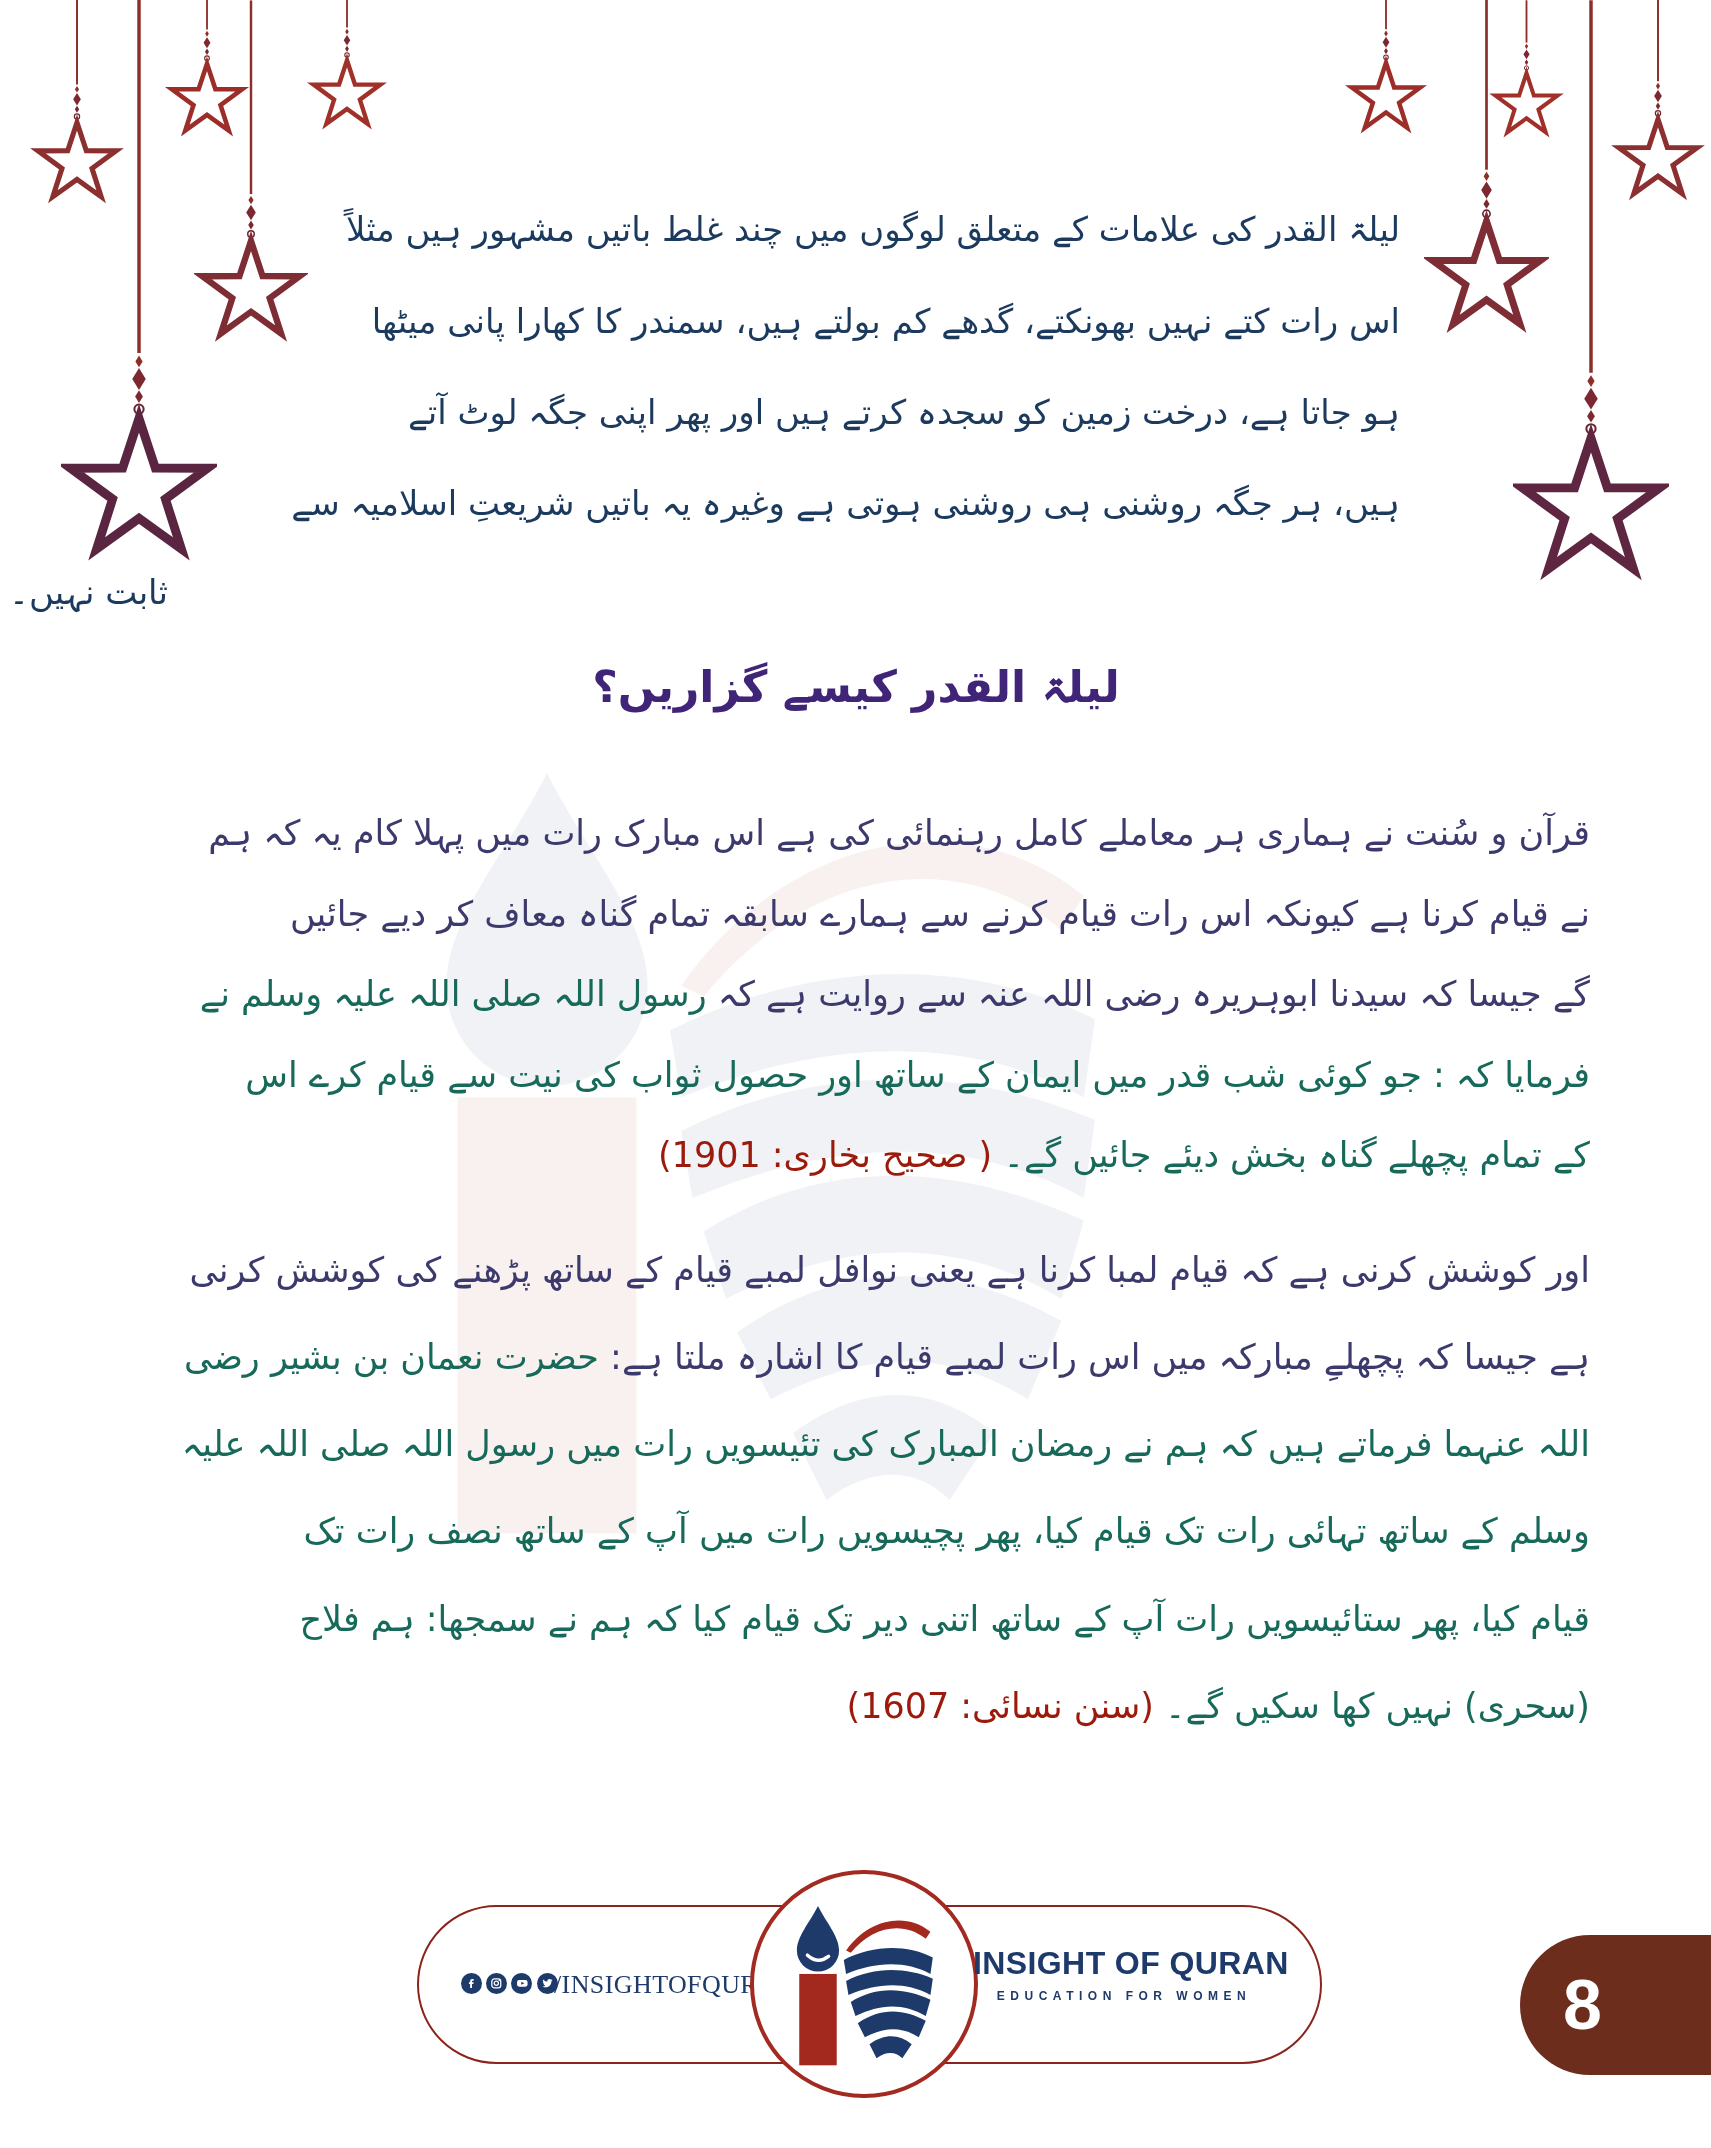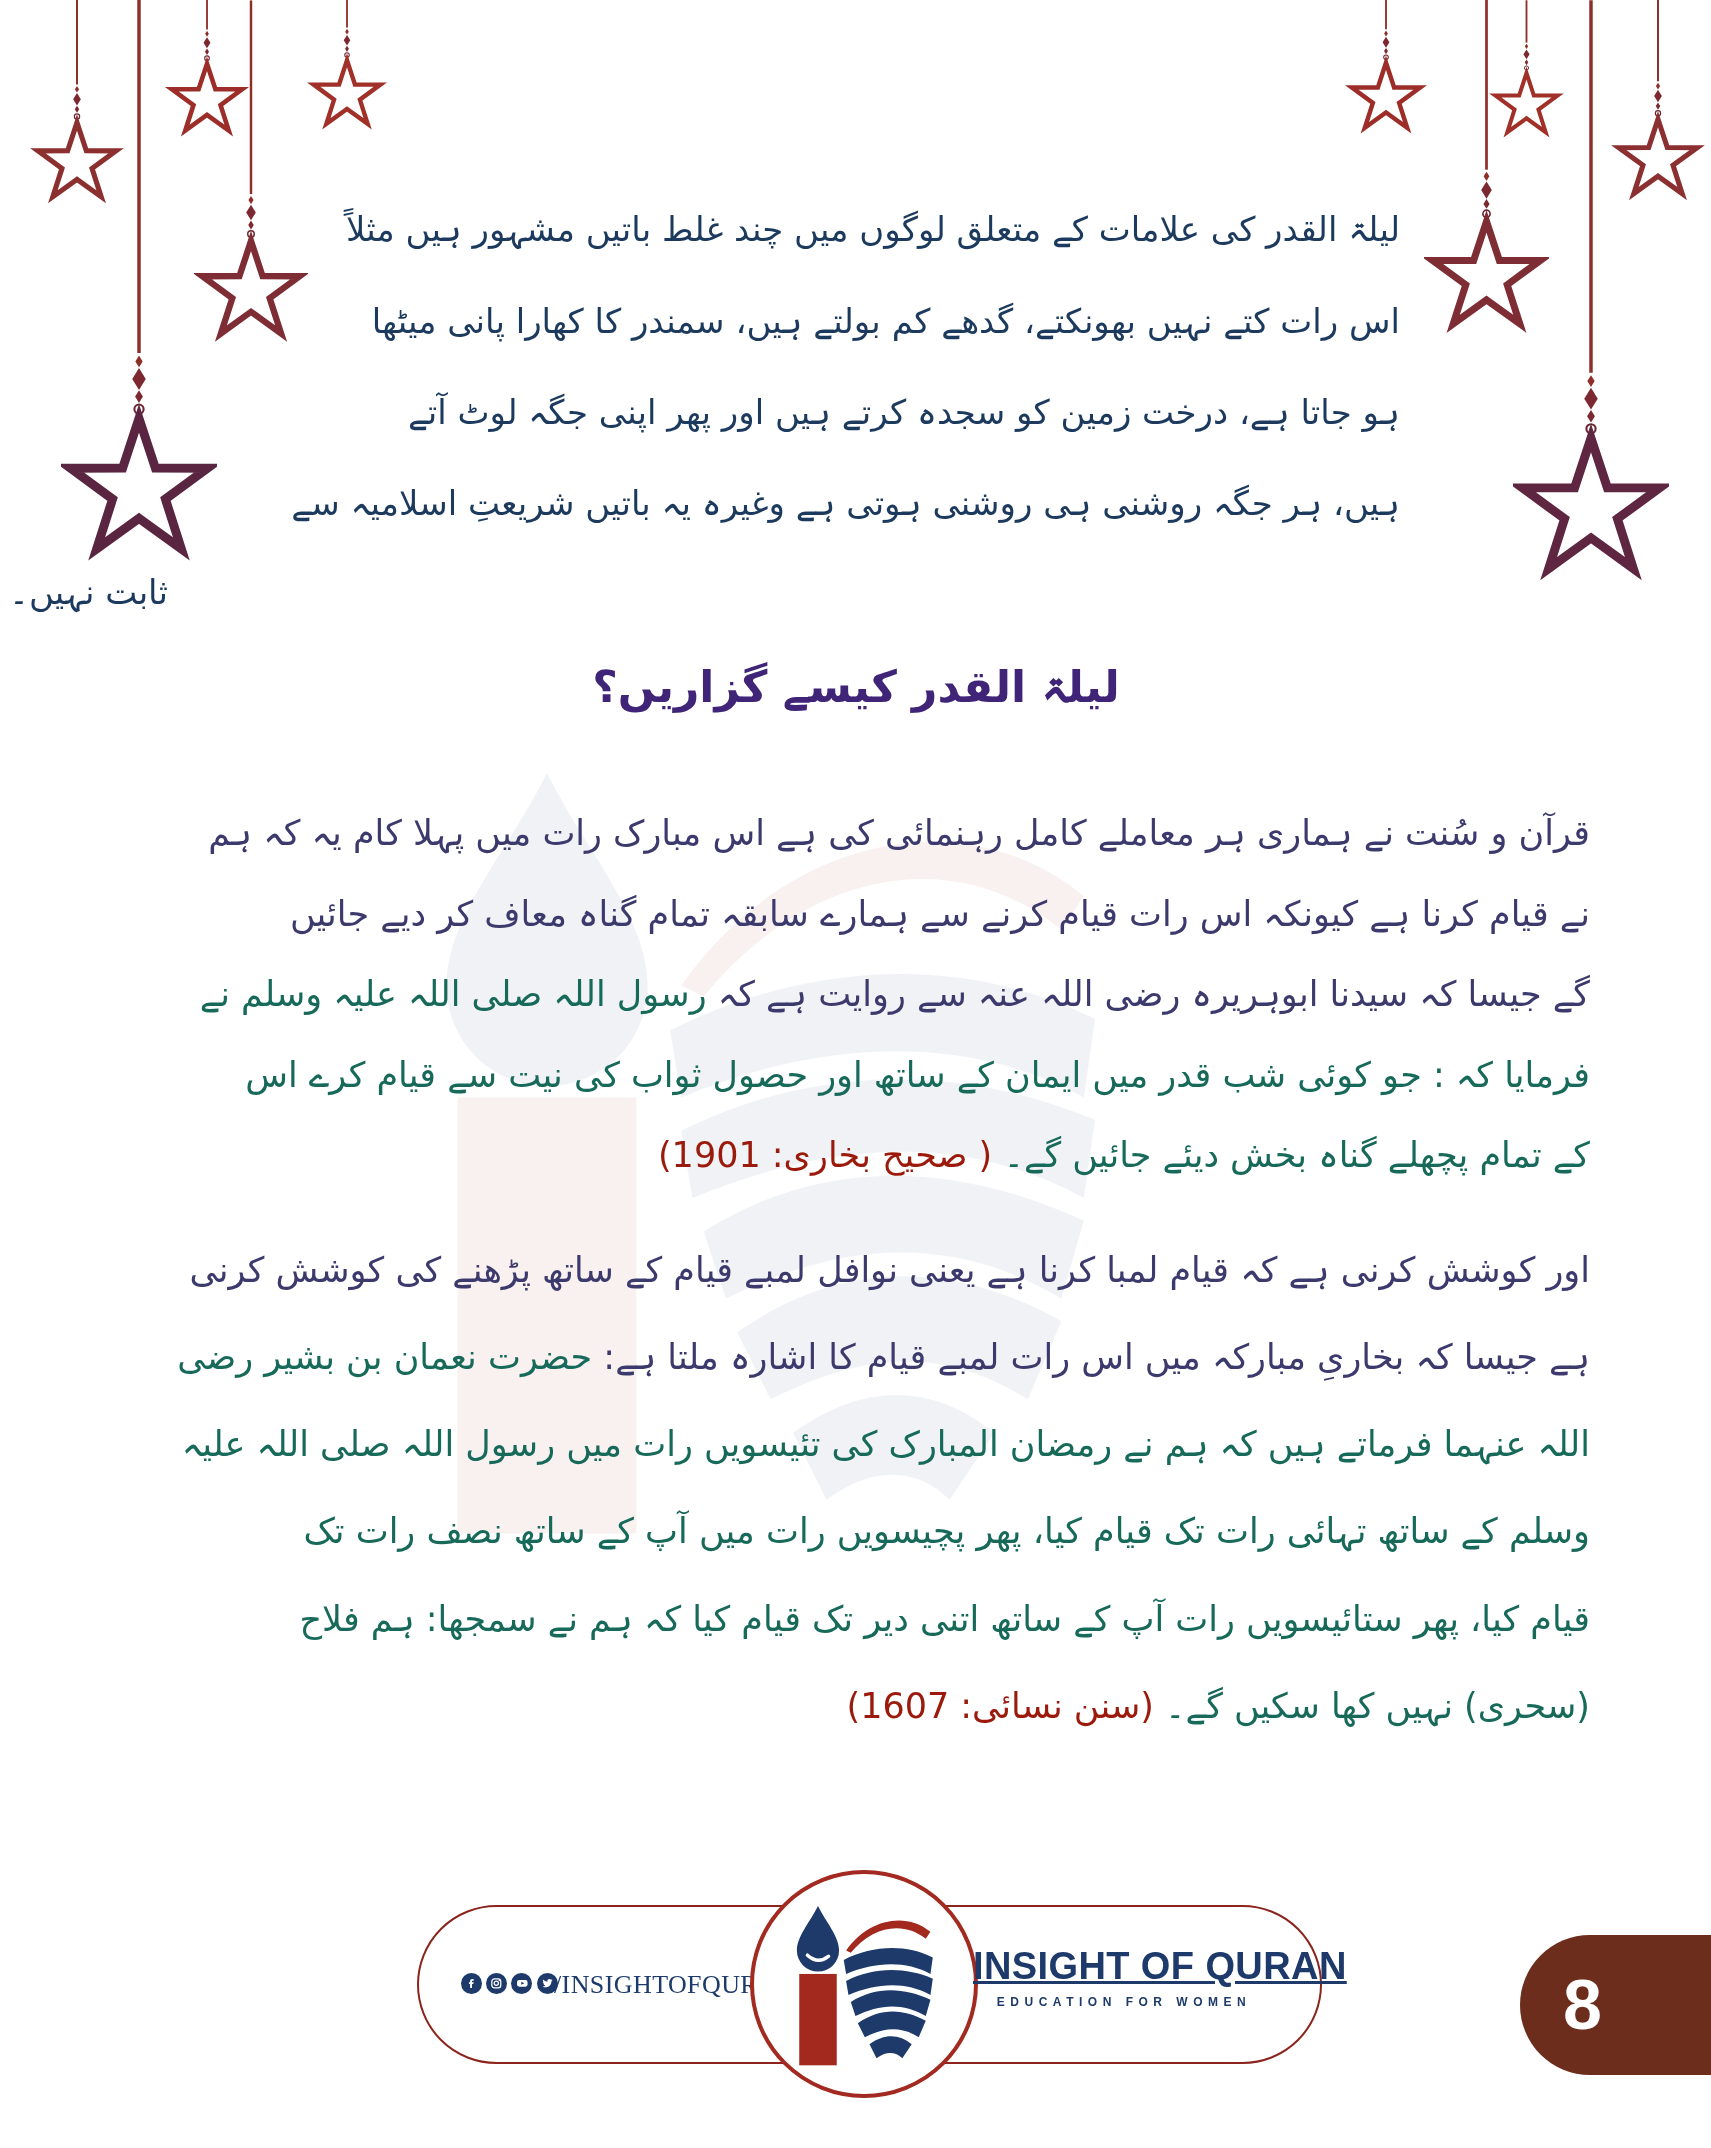--- a/index.html
+++ b/index.html
@@ -45,21 +45,21 @@
     display:flex;align-items:center;justify-content:center;flex:0 0 auto;
   }
   .handle{
     position:absolute;left:554px;top:1970px;
     font-family:"Liberation Serif","DejaVu Serif",serif;
     font-size:26px;color:var(--brand);letter-spacing:0.4px;
   }
   .brand-box{position:absolute;left:973px;top:1945px;width:302px;text-align:center;}
   .brand-name{
     font-family:"Liberation Sans","DejaVu Sans",sans-serif;font-weight:bold;
-    font-size:38px;color:var(--brand);letter-spacing:0.4px;white-space:nowrap;text-decoration:underline;
+    font-size:32px;color:var(--brand);letter-spacing:0.4px;white-space:nowrap;
   }
   .brand-tag{
     font-family:"Liberation Sans","DejaVu Sans",sans-serif;font-weight:bold;
     font-size:12px;color:var(--brand);letter-spacing:5.5px;margin-top:6.7px;white-space:nowrap;
   }
   .page-badge{
     position:absolute;left:1520px;top:1935px;width:201px;height:140px;
     background:var(--badge);border-radius:70px 0 0 70px;
     display:flex;align-items:center;justify-content:center;
   }
@@ -180,21 +180,21 @@
 <div class="uline body-line" style="top:973px" dir="rtl">
   <span>گے جیسا کہ سیدنا ابوہریرہ رضی اللہ عنہ سے روایت ہے کہ </span><span class="g">رسول اللہ صلی اللہ علیہ وسلم نے</span>
 </div>
 <div class="uline body-line green-line" style="top:1054px" dir="rtl">فرمایا کہ : جو کوئی شب قدر میں ایمان کے ساتھ اور حصول ثواب کی نیت سے قیام کرے اس</div>
 <div class="uline body-line" style="top:1134px" dir="rtl">
   <span class="g">کے تمام پچھلے گناہ بخش دیئے جائیں گے۔  </span><span class="cite">( صحیح بخاری: 1901)</span>
 </div>
 
 <div class="uline body-line" style="top:1249px" dir="rtl">اور کوشش کرنی ہے کہ قیام لمبا کرنا ہے یعنی نوافل لمبے قیام کے ساتھ پڑھنے کی کوشش کرنی</div>
 <div class="uline body-line" style="top:1336px" dir="rtl">
-  <span>ہے جیسا کہ بخاریِ مبارکہ میں اس رات لمبے قیام کا اشارہ ملتا ہے: </span><span class="g">حضرت نعمان بن بشیر رضی</span>
+  <span>ہے جیسا کہ پچھلےِ مبارکہ میں اس رات لمبے قیام کا اشارہ ملتا ہے: </span><span class="g">حضرت نعمان بن بشیر رضی</span>
 </div>
 <div class="uline body-line green-line" style="top:1423px" dir="rtl">اللہ عنہما فرماتے ہیں کہ ہم نے رمضان المبارک کی تئیسویں رات میں رسول اللہ صلی اللہ علیہ</div>
 <div class="uline body-line green-line" style="top:1510px" dir="rtl">وسلم کے ساتھ تہائی رات تک قیام کیا، پھر پچیسویں رات میں آپ کے ساتھ نصف رات تک</div>
 <div class="uline body-line green-line" style="top:1598px" dir="rtl">قیام کیا، پھر ستائیسویں رات آپ کے ساتھ اتنی دیر تک قیام کیا کہ ہم نے سمجھا: ہم فلاح</div>
 <div class="uline body-line" style="top:1685px" dir="rtl">
   <span class="g">(سحری) نہیں کھا سکیں گے۔  </span><span class="cite">(سنن نسائی: 1607)</span>
 </div>
 
 <div class="footer-pill"></div>
 

